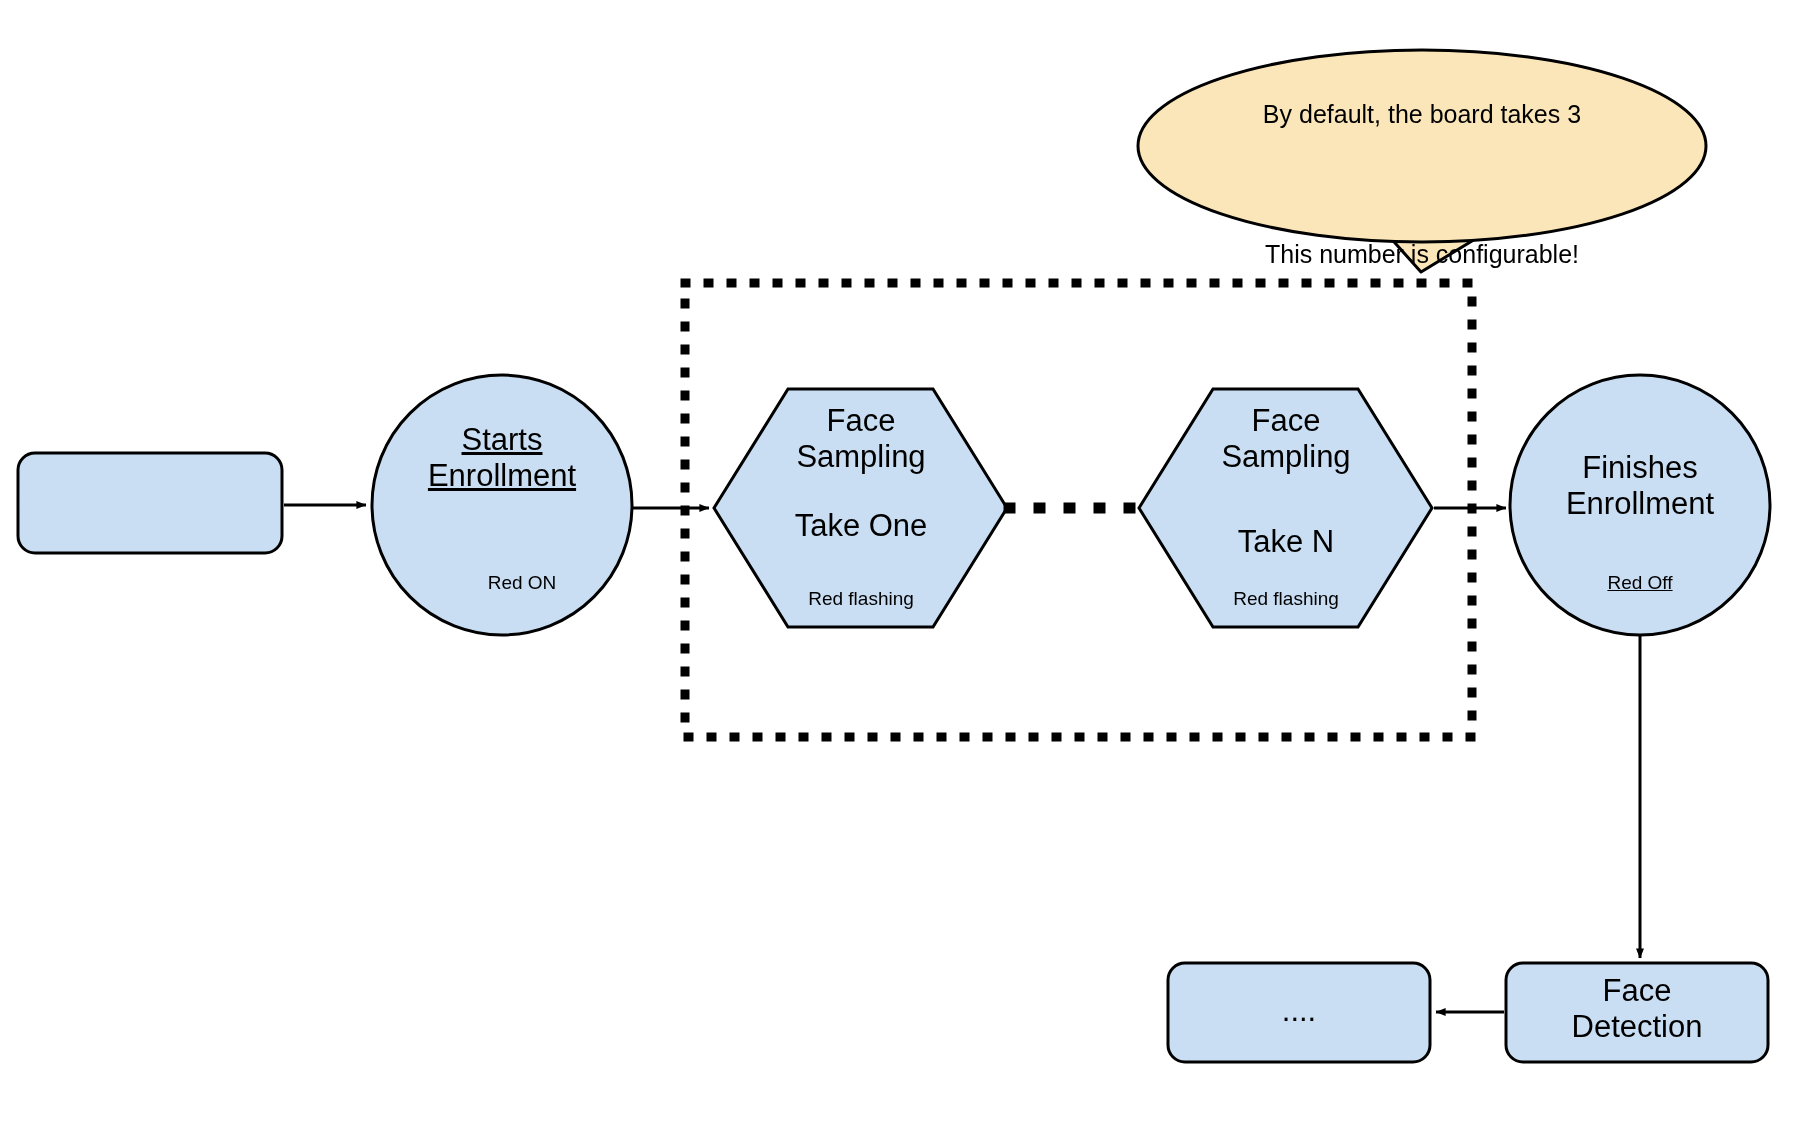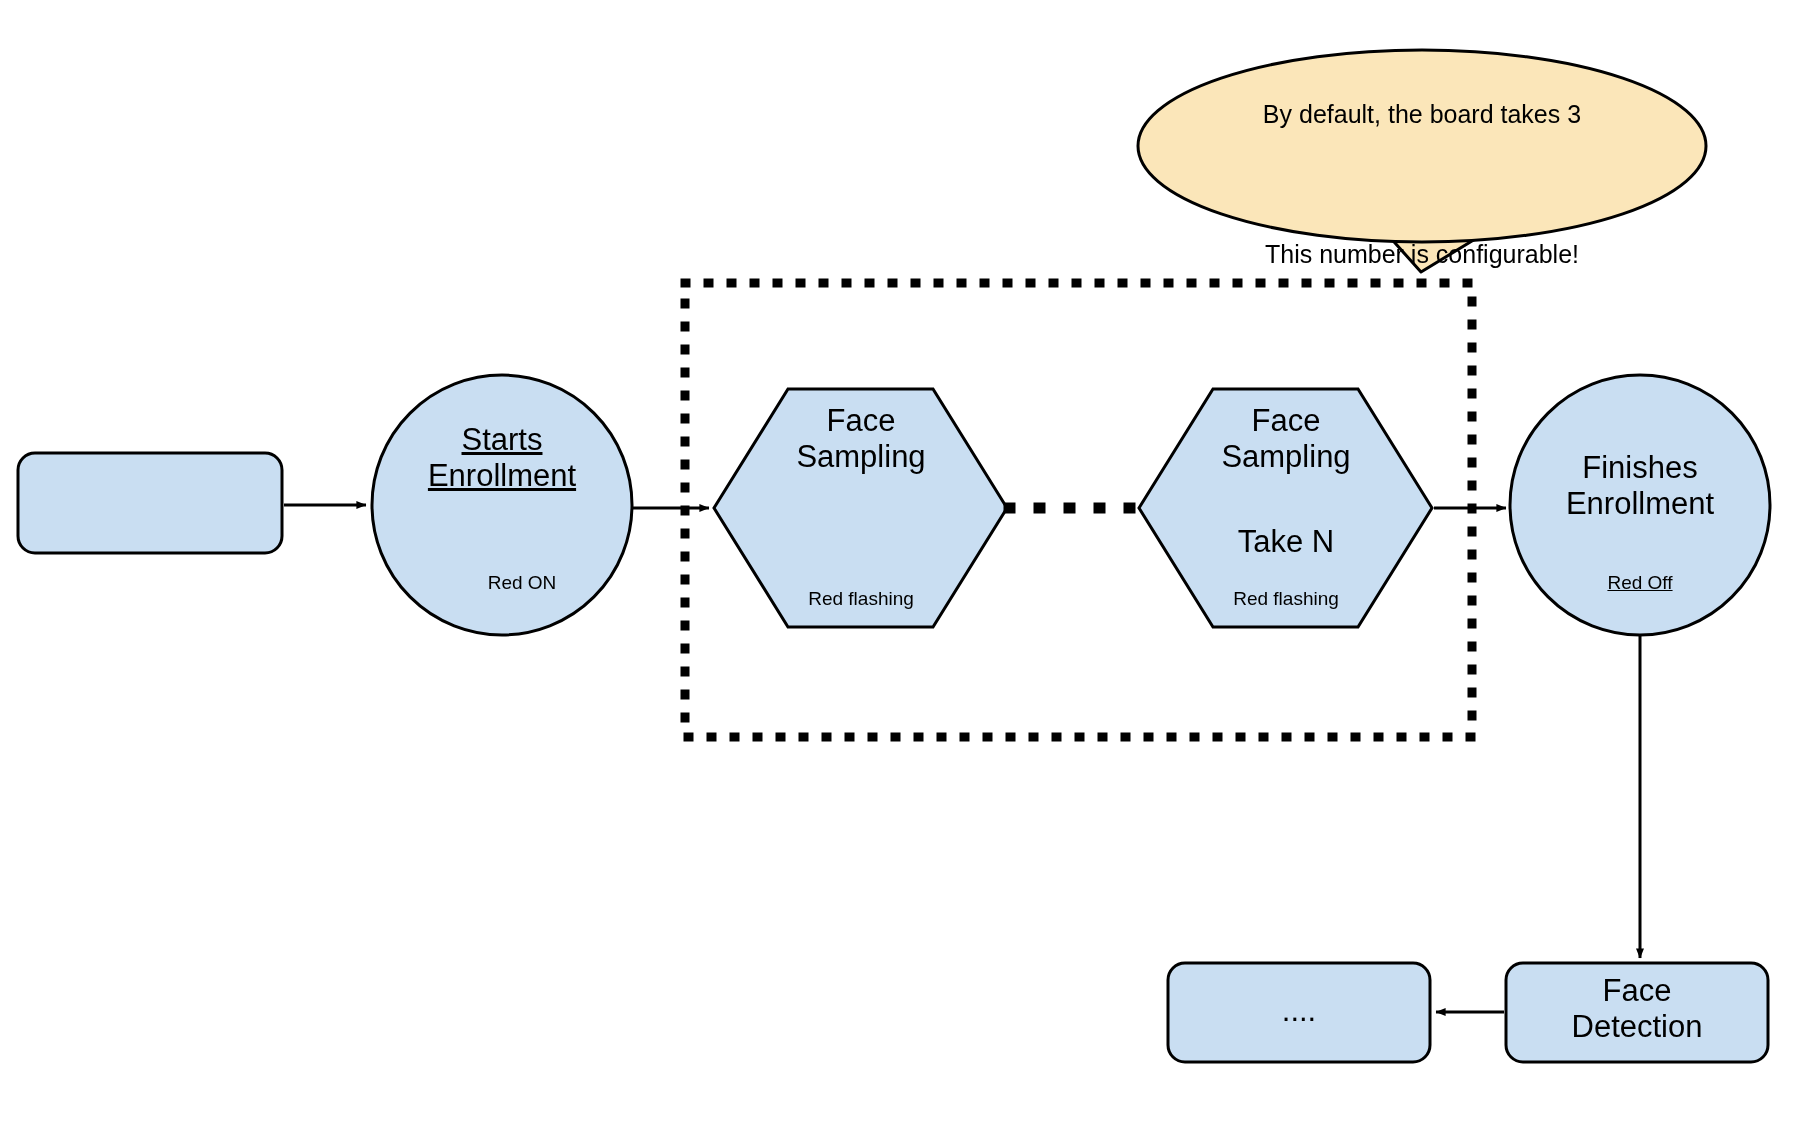--- a/index.html
+++ b/index.html
@@ -80,20 +80,21 @@
     <ellipse cx="1422" cy="146" rx="284" ry="96" fill="#fbe6b9" stroke="#000000" stroke-width="3"></ellipse>
   </svg>
 
 
   <div class="node-text t-big" style="left:372px; top:422px; width:260px;text-decoration:underline;">Starts
 Enrollment</div>
   <div class="node-text t-small" style="left:392px; top:572px; width:260px;">Red ON</div>
 
   <div class="node-text t-big" style="left:715px; top:403px; width:292px;">Face
 Sampling</div>
+  <div class="node-text t-big" style="left:715px; top:508px; width:292px;">Take One</div>
   <div class="node-text t-small" style="left:715px; top:588px; width:292px;">Red flashing</div>
 
   <div class="node-text t-big" style="left:1140px; top:403px; width:292px;">Face
 Sampling</div>
   <div class="node-text t-big" style="left:1140px; top:508px; width:292px;margin-top:16px;">Take N</div>
   <div class="node-text t-small" style="left:1140px; top:588px; width:292px;">Red flashing</div>
 
   <div class="node-text t-big" style="left:1510px; top:450px; width:260px;text-align:center;">Finishes
 Enrollment</div>
   <div class="node-text t-small" style="left:1510px; top:572px; width:260px;text-decoration:underline;">Red Off</div>

